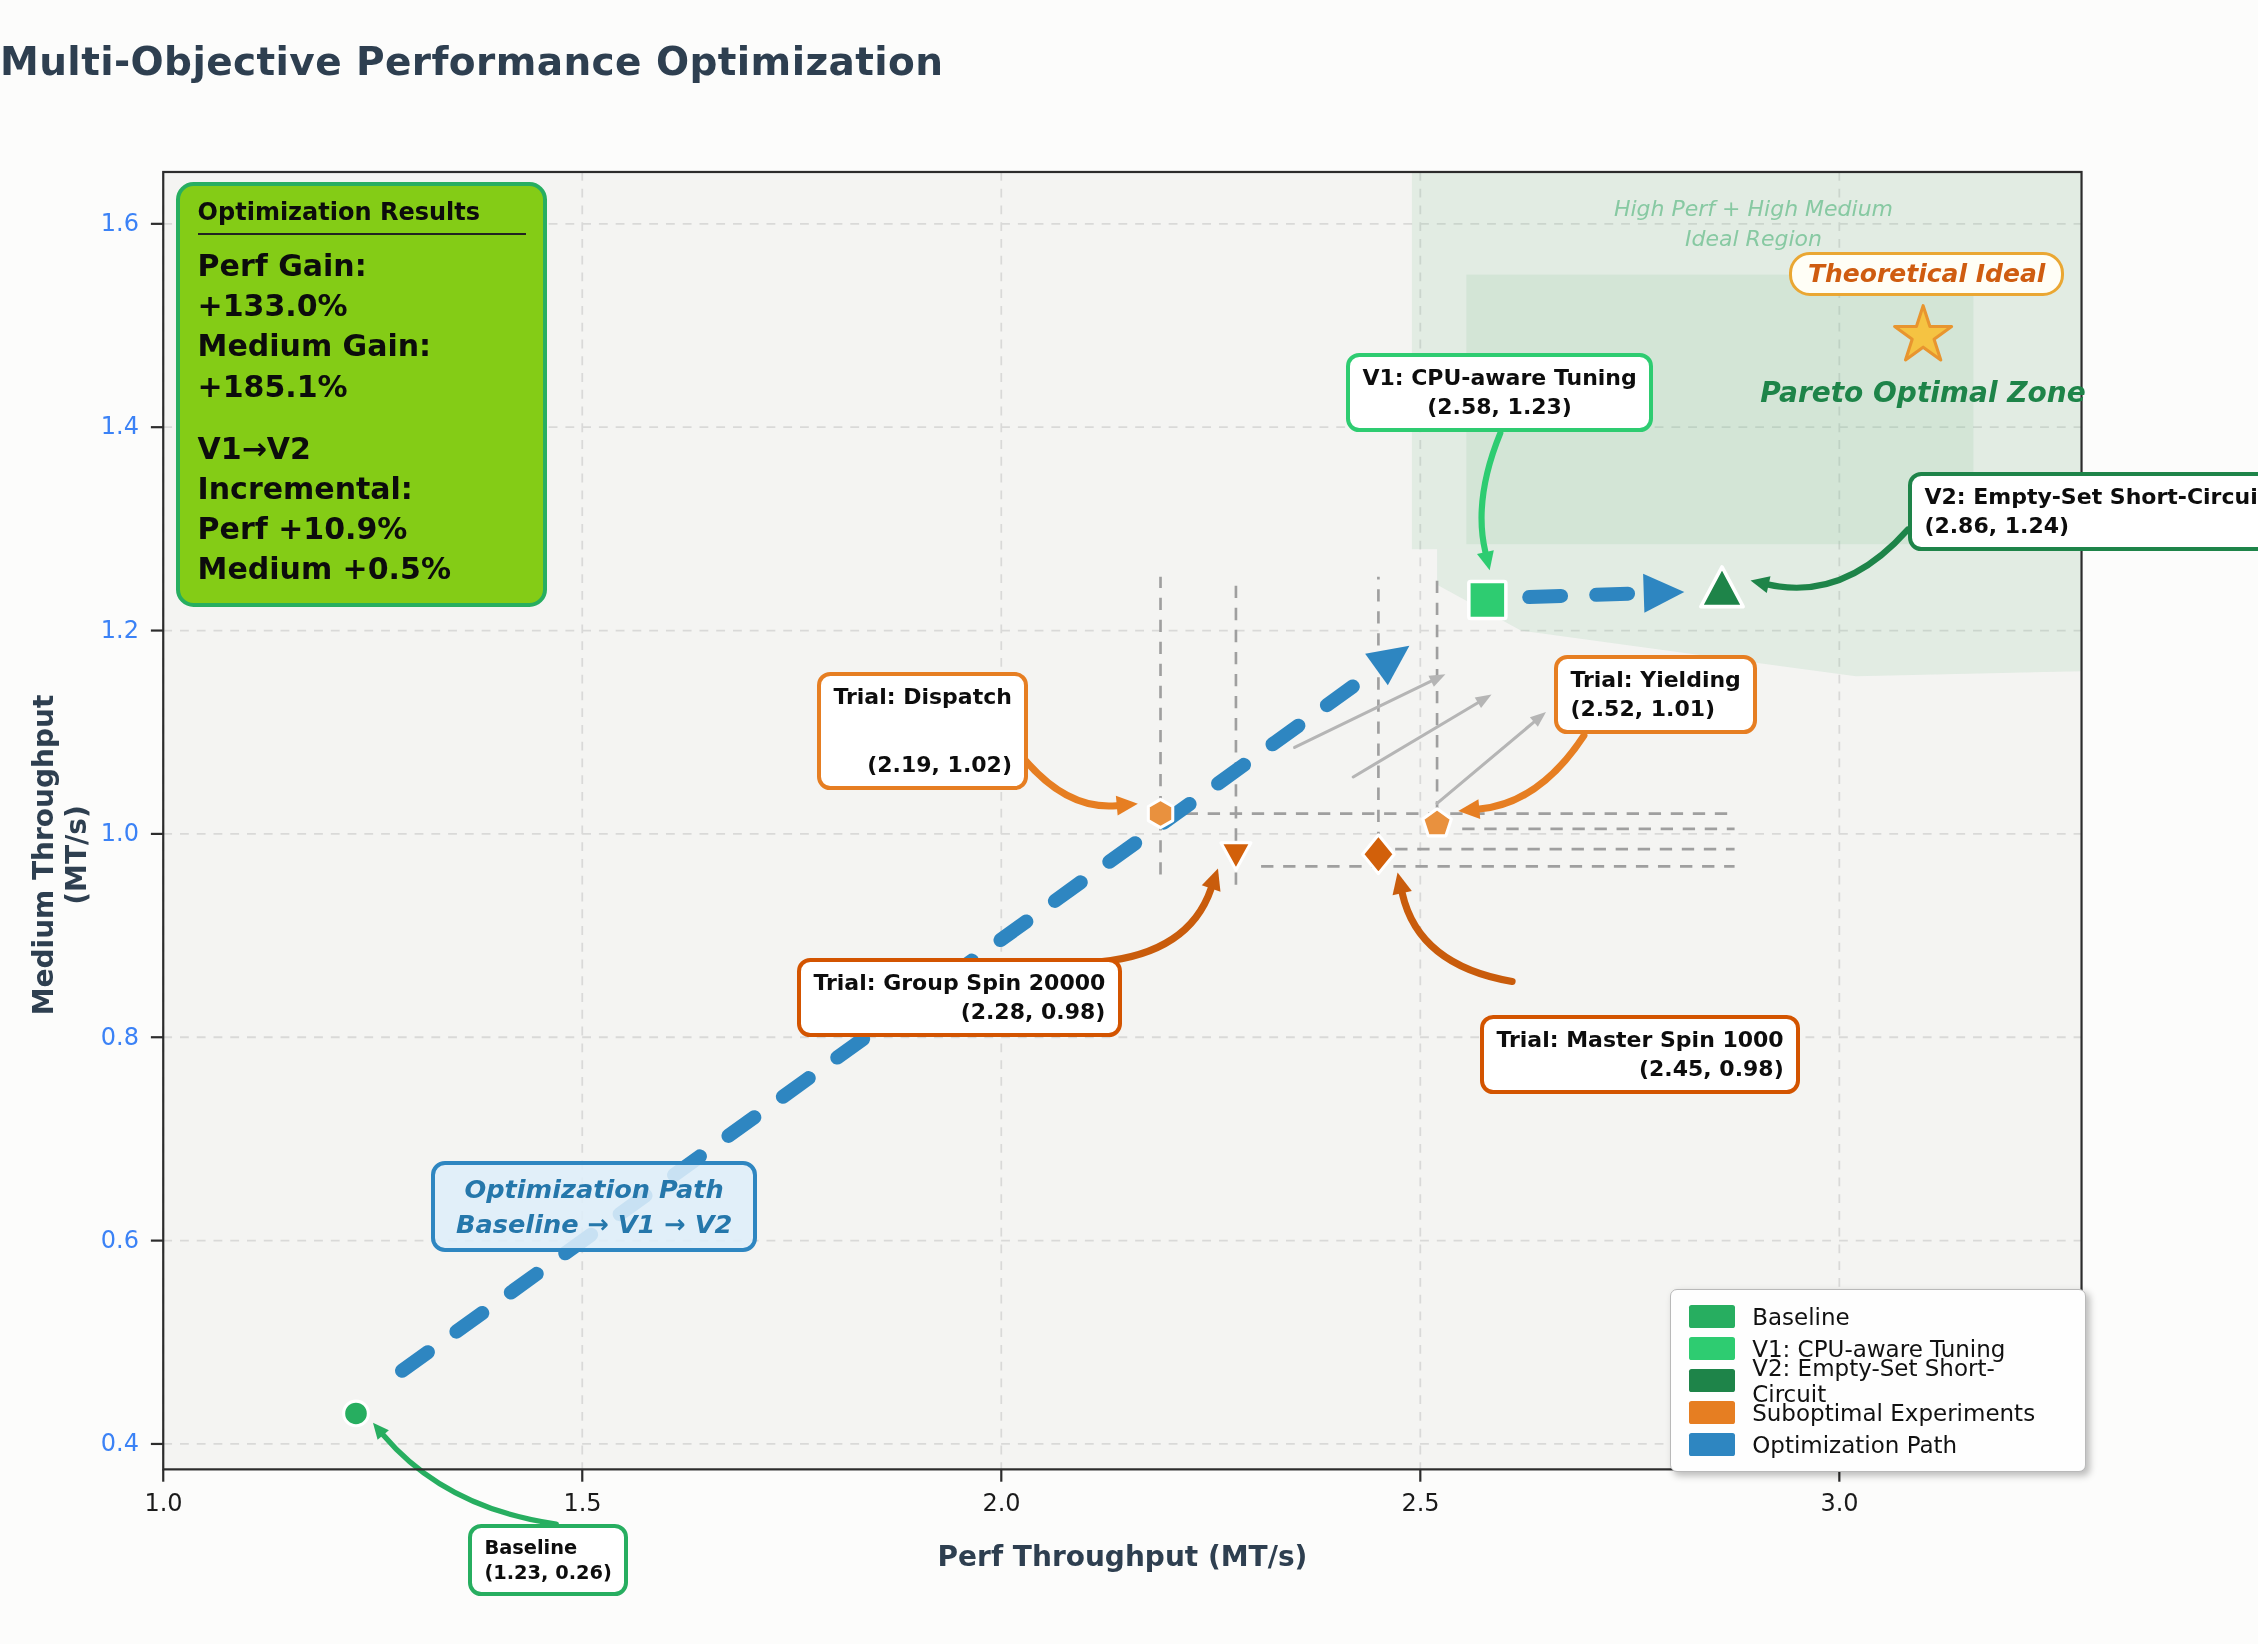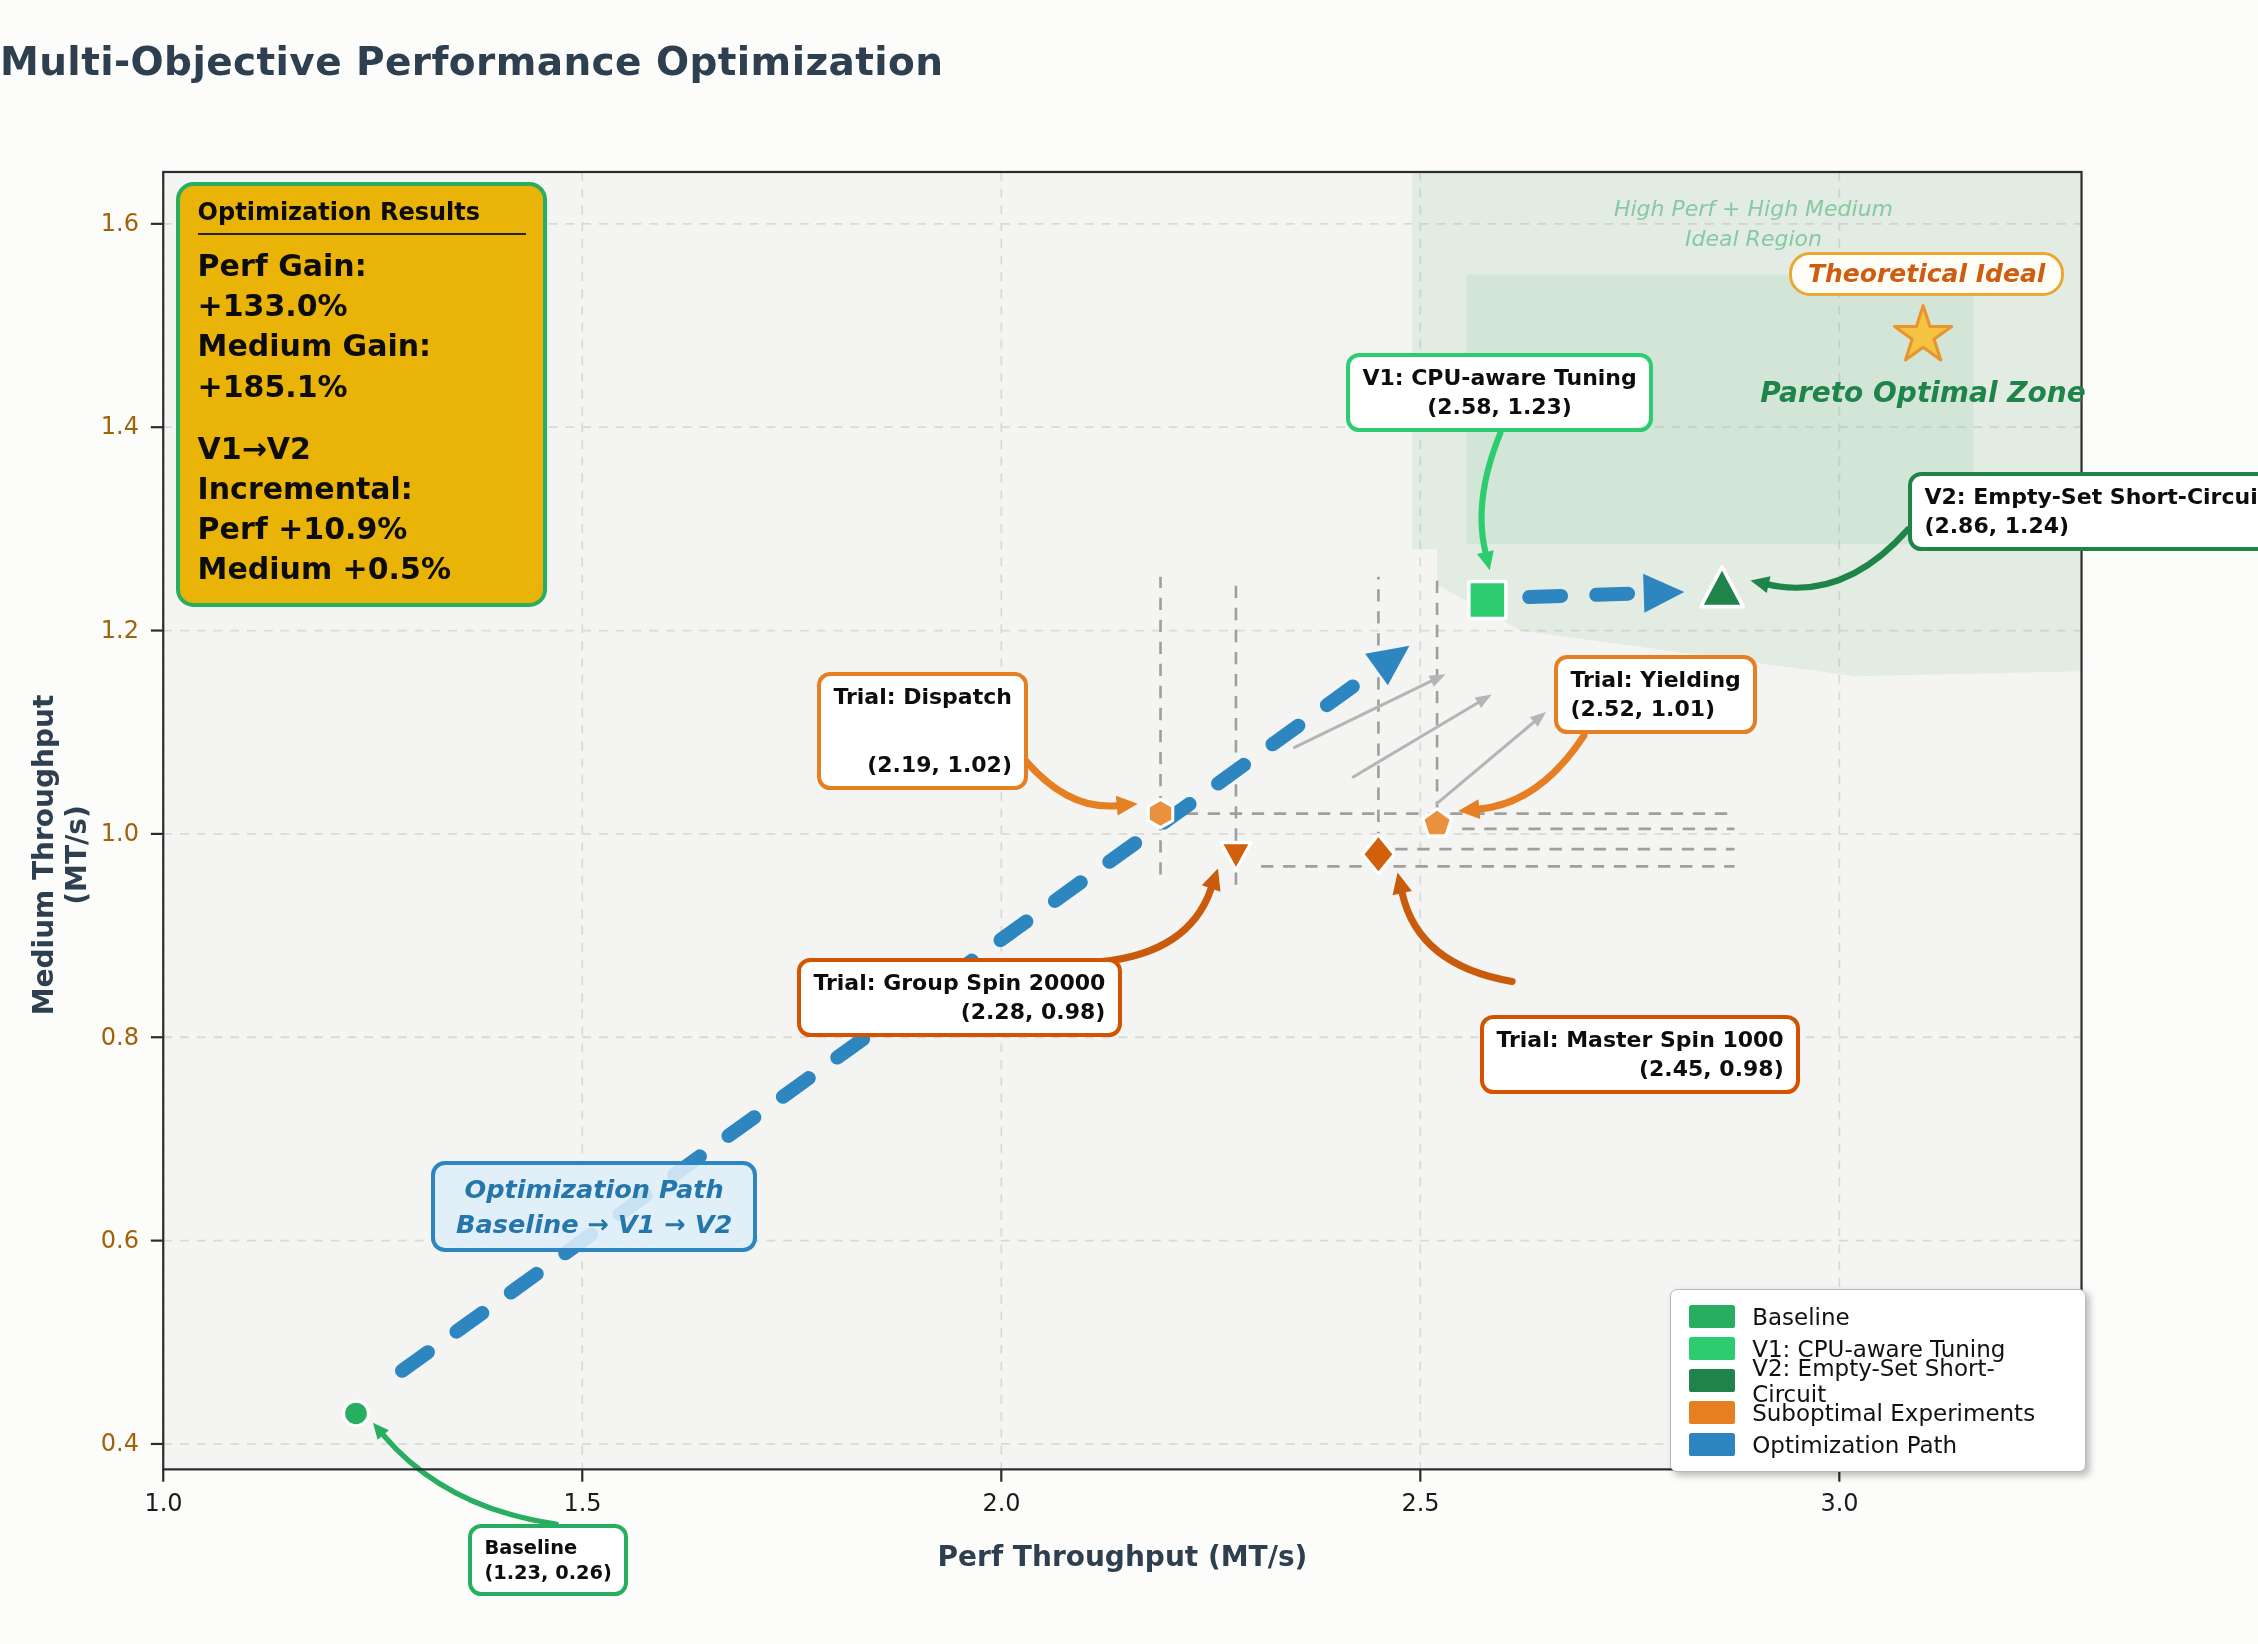--- a/index.html
+++ b/index.html
@@ -16,24 +16,24 @@
   }
   .xlabel{
     position:absolute;left:163px;top:1540px;width:1919px;text-align:center;
     font-size:28px;font-weight:bold;color:#2e3f50;
   }
   .ylabel{
     position:absolute;left:-143px;top:822px;width:406px;text-align:center;
     font-size:28px;font-weight:bold;color:#2e3f50;transform:rotate(-90deg);
   }
   .xtick{position:absolute;width:79px;text-align:center;top:1489px;font-size:24px;color:#1b1b1b;}
-  .ytick{position:absolute;left:31px;width:108px;text-align:right;font-size:24px;color:#a16207;}
+  .ytick{position:absolute;left:31px;width:108px;text-align:right;font-size:24px;color:#3b82f6;}
   .results{
     position:absolute;left:176px;top:182px;width:328px;
-    background:#eab308;border:4.4px solid #27ae60;border-radius:17.6px;
+    background:#84cc16;border:4.4px solid #27ae60;border-radius:17.6px;
     padding:12.4px 17.6px 14px 17.6px;color:#0c0c0c;
   }
   .results .rtitle{font-size:24px;font-weight:bold;border-bottom:2.6px solid #222;padding-bottom:7px;margin-bottom:10.6px;}
   .results .rline{font-size:30px;font-weight:bold;line-height:1.34;min-height:22px;}
   .callout{
     position:absolute;background:#ffffff;border:4.4px solid #333;border-radius:13.2px;
     padding:7px 12.4px;color:#0d0d0d;font-weight:bold;line-height:1.3;white-space:nowrap;
   }
   .note-ideal{
     position:absolute;left:1789px;top:252px;background:#fffef6;border:3.5px solid #eaa733;

